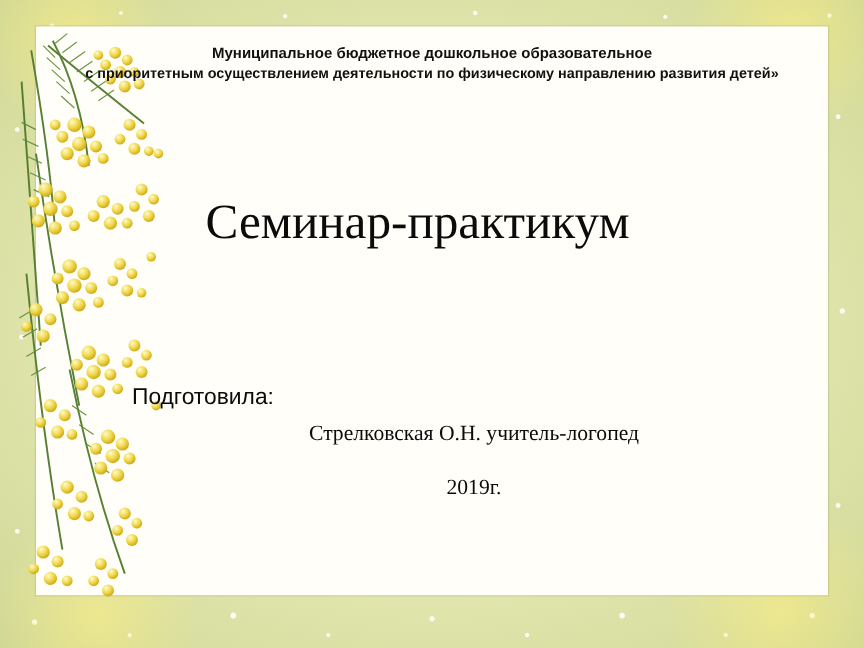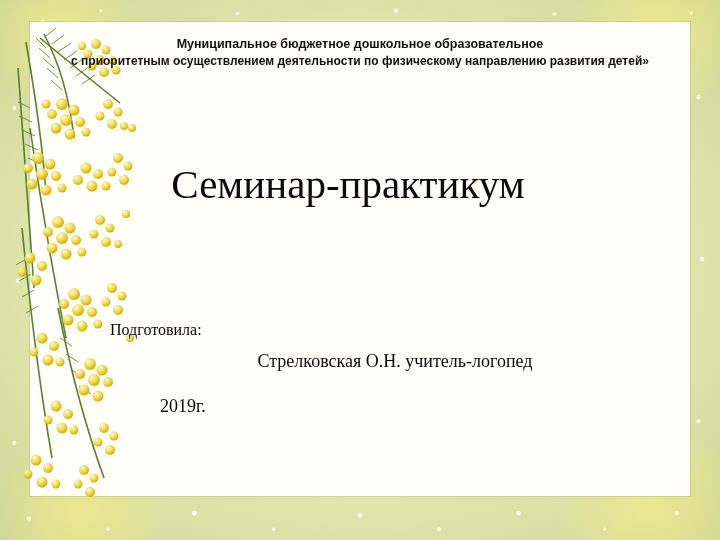--- a/index.html
+++ b/index.html
@@ -117,40 +117,41 @@
     font-family: "Liberation Serif", serif;
     font-size: 41px;
     line-height: 48px;
   }
 
   .prepared-by {
     position: absolute;
     left: 110px;
     top: 321px;
     color: #0b0b0b;
-    font-family: Liberation Serif, serif;
-    font-size: 16px;
+    font-family: Liberation Sans, sans-serif;
+    font-size: 19px;
   }
 
   .author {
     position: absolute;
     left: 160px;
     top: 351px;
     width: 470px;
     text-align: center;
     color: #0b0b0b;
     font-family: "Liberation Serif", serif;
     font-size: 18px;
   }
 
   .year {
     position: absolute;
     left: 160px;
     top: 396px;
     width: 470px;
+    text-align: center;
     color: #0b0b0b;
     font-family: "Liberation Serif", serif;
     font-size: 18px;
   }
 </style>
 </head>
 <body>
 
 <div class="slide">
 

